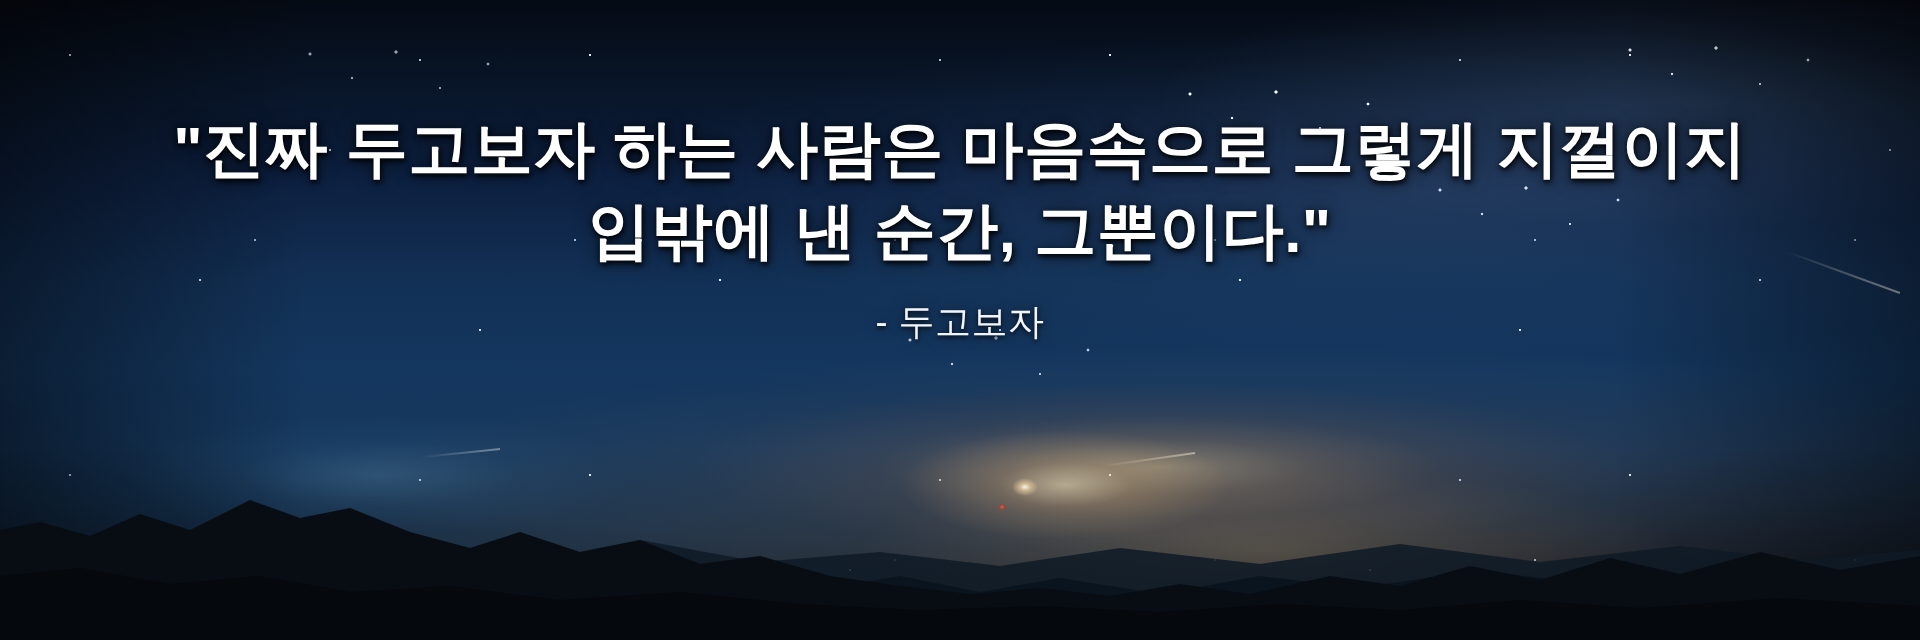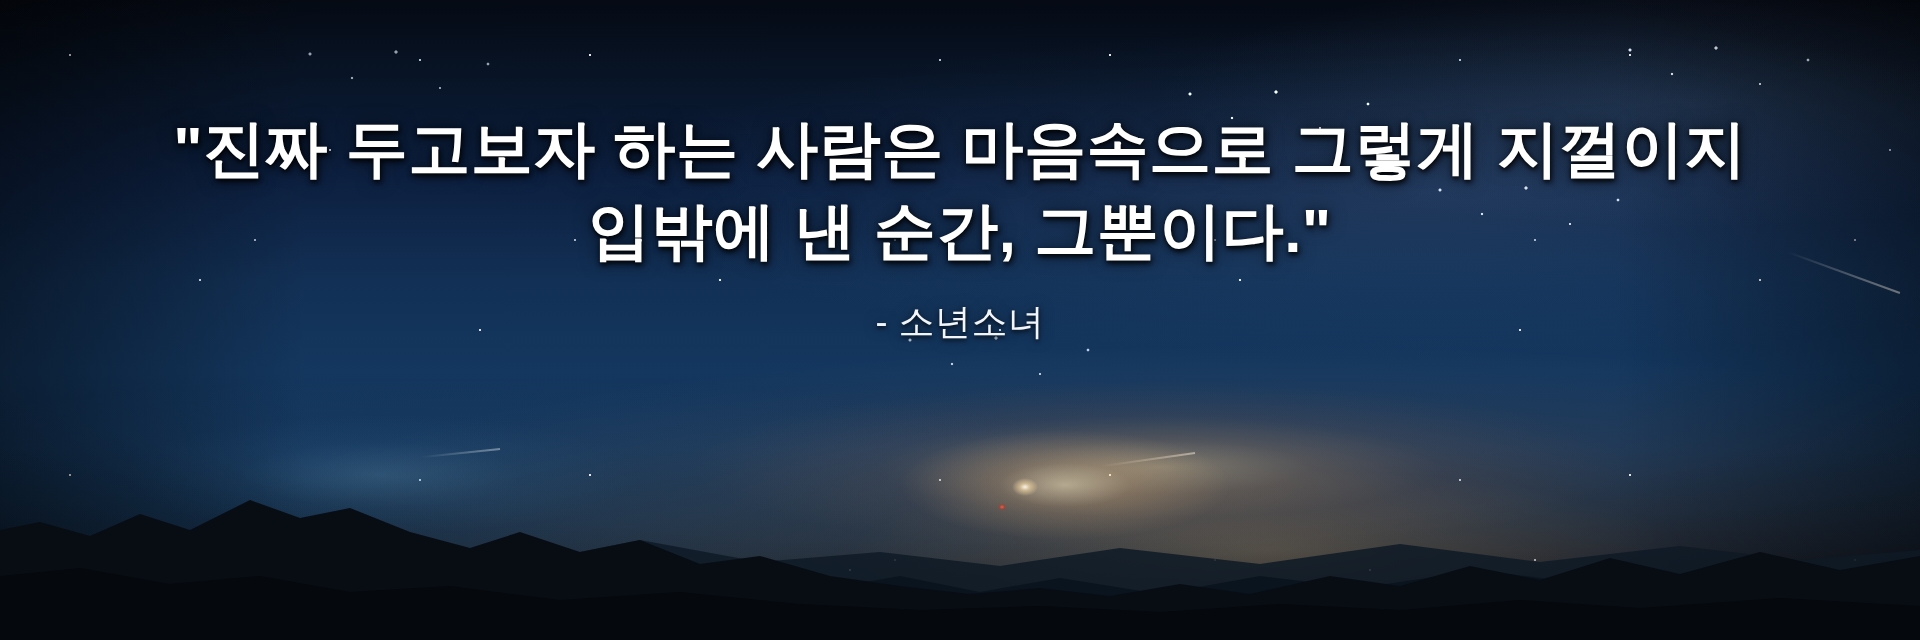--- a/index.html
+++ b/index.html
@@ -203,16 +203,16 @@
       <path d="M0,196 L80,188 L170,204 L260,196 L350,212 L450,206 L560,220 L680,212 L800,224 L920,230 L1040,226 L1160,232 L1280,224 L1400,230 L1520,220 L1640,228 L1780,218 L1920,226 L1920,260 L0,260 Z" fill="#05080d"></path>
     </svg>
   </div>
 
   <div class="town-light"></div>
   <div class="red-light"></div>
 
   <div class="content">
     <div class="quote-text">"진짜 두고보자 하는 사람은 마음속으로 그렇게 지껄이지
 입밖에 낸 순간, 그뿐이다."</div>
-    <div class="quote-attribution">- 소년소녀</div>
+    <div class="quote-attribution">- 두고보자</div>
   </div>
 
 </div>
 
 </body></html>

